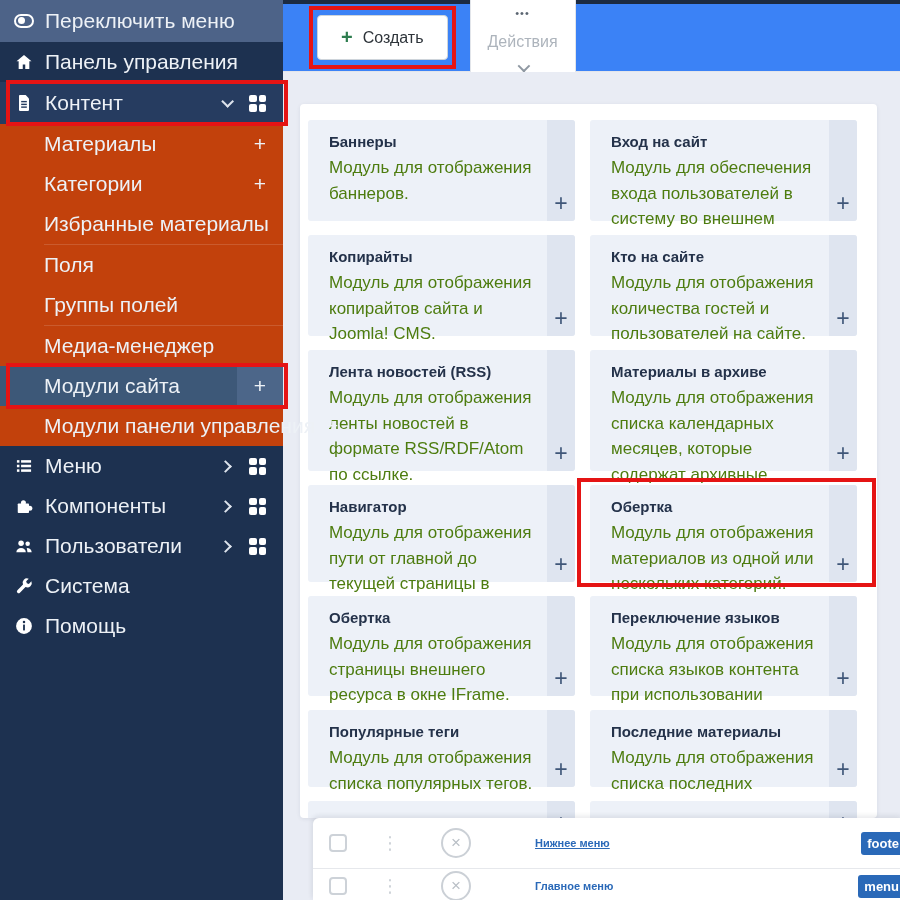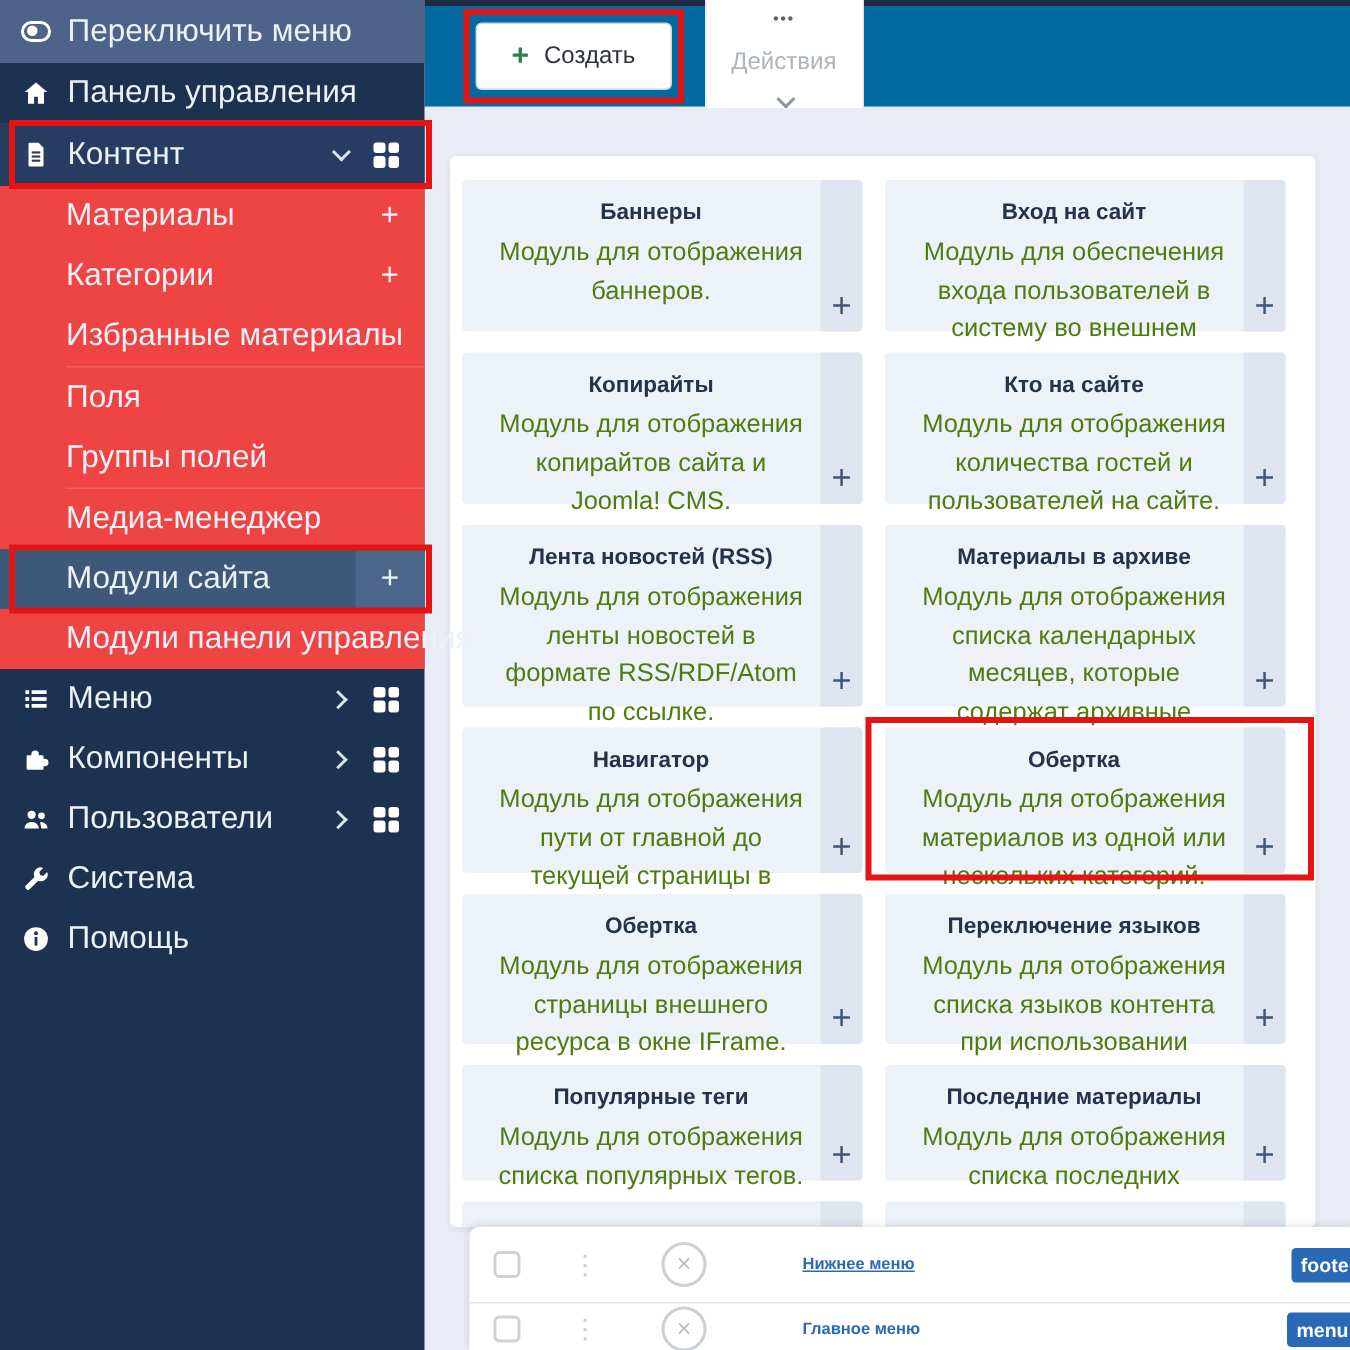--- a/index.html
+++ b/index.html
@@ -7,21 +7,21 @@
     width:900px;height:900px;position:relative;overflow:hidden;
     font-family:"Liberation Sans", sans-serif;
     background:#e9ecf4;
   }
   
   .sidebar{position:absolute;left:0;top:0;width:283px;height:900px;background:#1d3150;z-index:2;}
   .side-item{height:40px;display:flex;align-items:center;padding:0 14px;color:#edf1f6;font-size:21px;gap:11px;position:relative;cursor:pointer;}
   .side-item .lbl{white-space:nowrap;}
   .toggle-row{height:42px;background:#4d6388;}
   .open-head{height:42px;background:#263c60;}
-  .open-group{background:#ef4444;}
+  .open-group{background:#c2410c;}
   .sub{padding-left:44px;}
   .active-sub{background:#3d5878;}
   .plus-zone{position:absolute;right:0;top:0;width:46px;height:100%;background:#4c6689;display:flex;align-items:center;justify-content:center;}
   .right-extras{margin-left:auto;display:flex;align-items:center;gap:19px;padding-right:3px;}
   .divider{height:1px;background:rgba(255,255,255,.14);margin-left:44px;}
   
   .ico{width:20px;height:20px;flex:0 0 20px;display:flex;align-items:center;justify-content:center;}
   .ico svg{width:20px;height:20px;fill:#fff;}
   .toggle-ico{width:24px;height:14px;border:2px solid #fff;border-radius:8px;position:relative;box-sizing:border-box;}
   .toggle-ico::before{content:"";position:absolute;left:2px;top:1px;width:7px;height:7px;border-radius:50%;background:#fff;}
@@ -31,29 +31,29 @@
   .chev.down{transform:rotate(45deg) translateY(-3px);}
   .chev.right{transform:rotate(-45deg);}
   .plus-ico::before{content:"+";font-size:21px;line-height:1;color:#eef2f7;font-weight:400;}
   
   .red-frame{position:absolute;border:4px solid #e51414;pointer-events:none;z-index:50;}
   .frame-content{left:6px;right:-5px;top:-2px;bottom:-2px;}
   .frame-modules{left:6px;right:-5px;top:-3px;bottom:-3px;}
   
   .main{position:absolute;left:283px;top:0;width:617px;height:900px;}
   .topstrip{height:4px;background:#1c2b41;}
-  .toolbar{height:68px;background:#0369a1;border-bottom:1px solid #e3e5ea;display:flex;align-items:center;padding-left:34px;box-sizing:border-box;}
+  .toolbar{height:68px;background:#3b82f6;border-bottom:1px solid #e3e5ea;display:flex;align-items:center;padding-left:34px;box-sizing:border-box;}
   .btn-wrap{position:relative;display:inline-block;}
   .frame-create{left:-8px;right:-8px;top:-9px;bottom:-9px;}
   .btn{display:inline-flex;align-items:center;gap:10px;background:#fff;border:1px solid #ced4da;border-radius:4px;padding:11px 23px;font-size:16px;color:#2e343a;cursor:pointer;font-family:inherit;}
   .btn-actions{margin-left:22px;border:1px solid #e2e5ea;color:#adb4bc;gap:12px;padding:11px 17px;cursor:default;flex-direction:column;}
   .green-plus::before{content:"+";color:#2e7d4f;font-size:20px;font-weight:600;line-height:1;}
   .dots-ico::before{content:"•••";color:#5b6571;font-size:11px;letter-spacing:1px;line-height:1;}
   .chev-gray{width:9px;height:9px;border-right:2.2px solid #8f98a2;border-bottom:2.2px solid #8f98a2;transform:rotate(45deg) translateY(-2px);box-sizing:border-box;}
-  .content{position:absolute;top:72px;left:0;right:0;bottom:0;background:#e9ecf4;text-align:center;}
+  .content{position:absolute;top:72px;left:0;right:0;bottom:0;background:#e9ecf4;}
   
   .panel{position:absolute;left:17px;top:32px;width:577px;height:714px;background:#fff;border-radius:4px;box-shadow:0 1px 4px rgba(30,40,60,.08);overflow:hidden;}
   .cards{padding:16px 0 0 8px;display:grid;grid-template-columns:267px 267px;column-gap:15px;row-gap:14px;}
   .card{background:#edf1f8;border-radius:3px;display:flex;position:relative;box-sizing:border-box;}
   .h1{height:101px}.h2{height:101px}.h3{height:121px}.h4{height:97px}.h5{height:100px}.h6{height:77px}.h7{height:40px}
   .cb{flex:1;padding:13px 8px 8px 21px;}
   .ct{font-size:15px;font-weight:700;color:#24324a;margin-bottom:5px;cursor:pointer;}
   .cd{font-size:17px;color:#4d7c0f;line-height:1.5;}
   .cs{width:28px;background:#dfe5f0;border-radius:0 3px 3px 0;display:flex;align-items:flex-end;justify-content:center;padding-bottom:6px;box-sizing:border-box;cursor:pointer;}
   .cs::after{content:"+";color:#3f5678;font-size:23px;line-height:1;}

